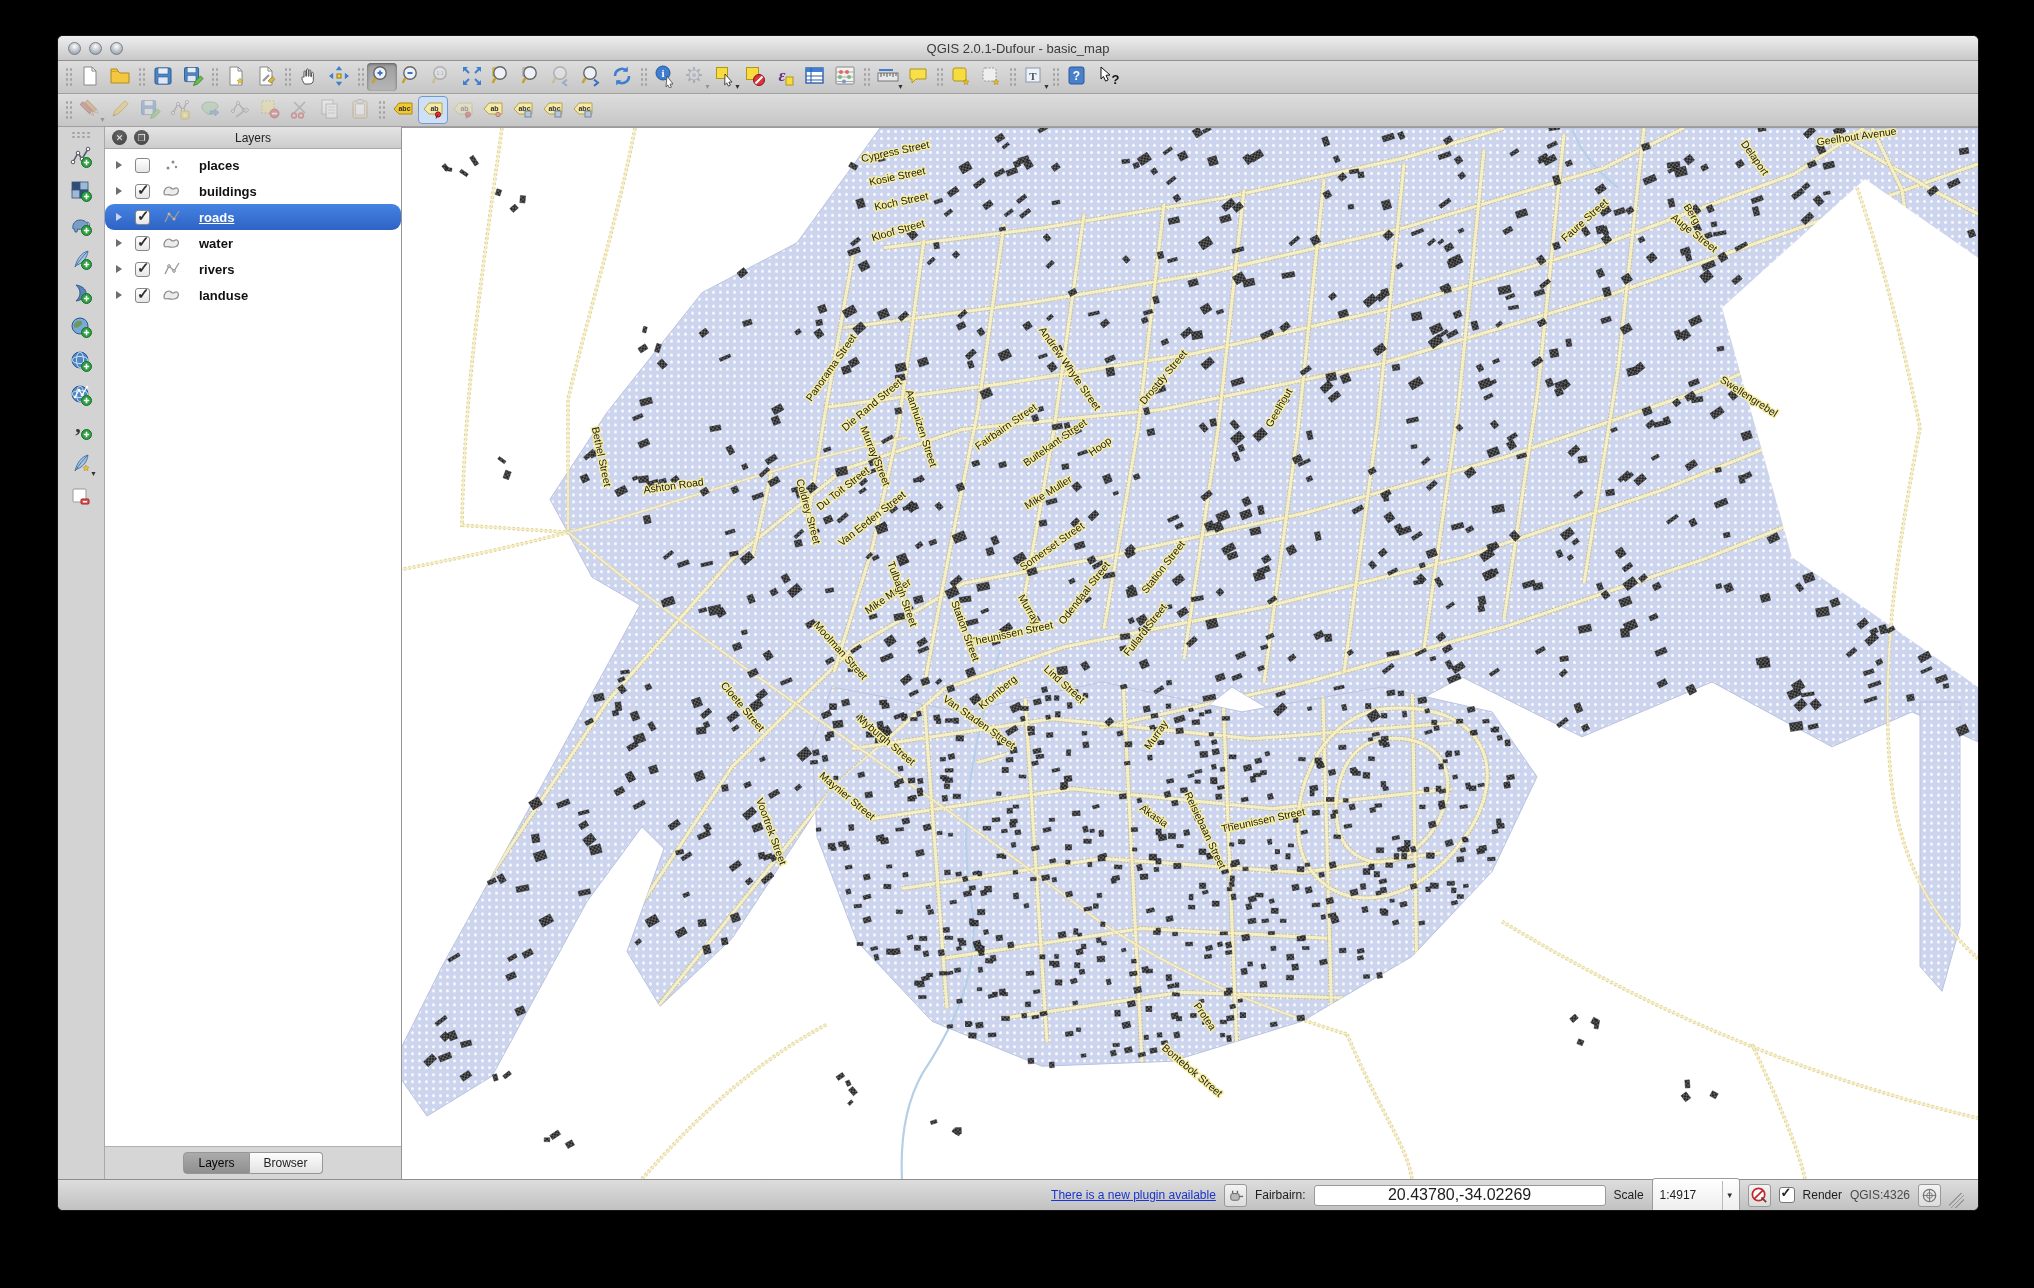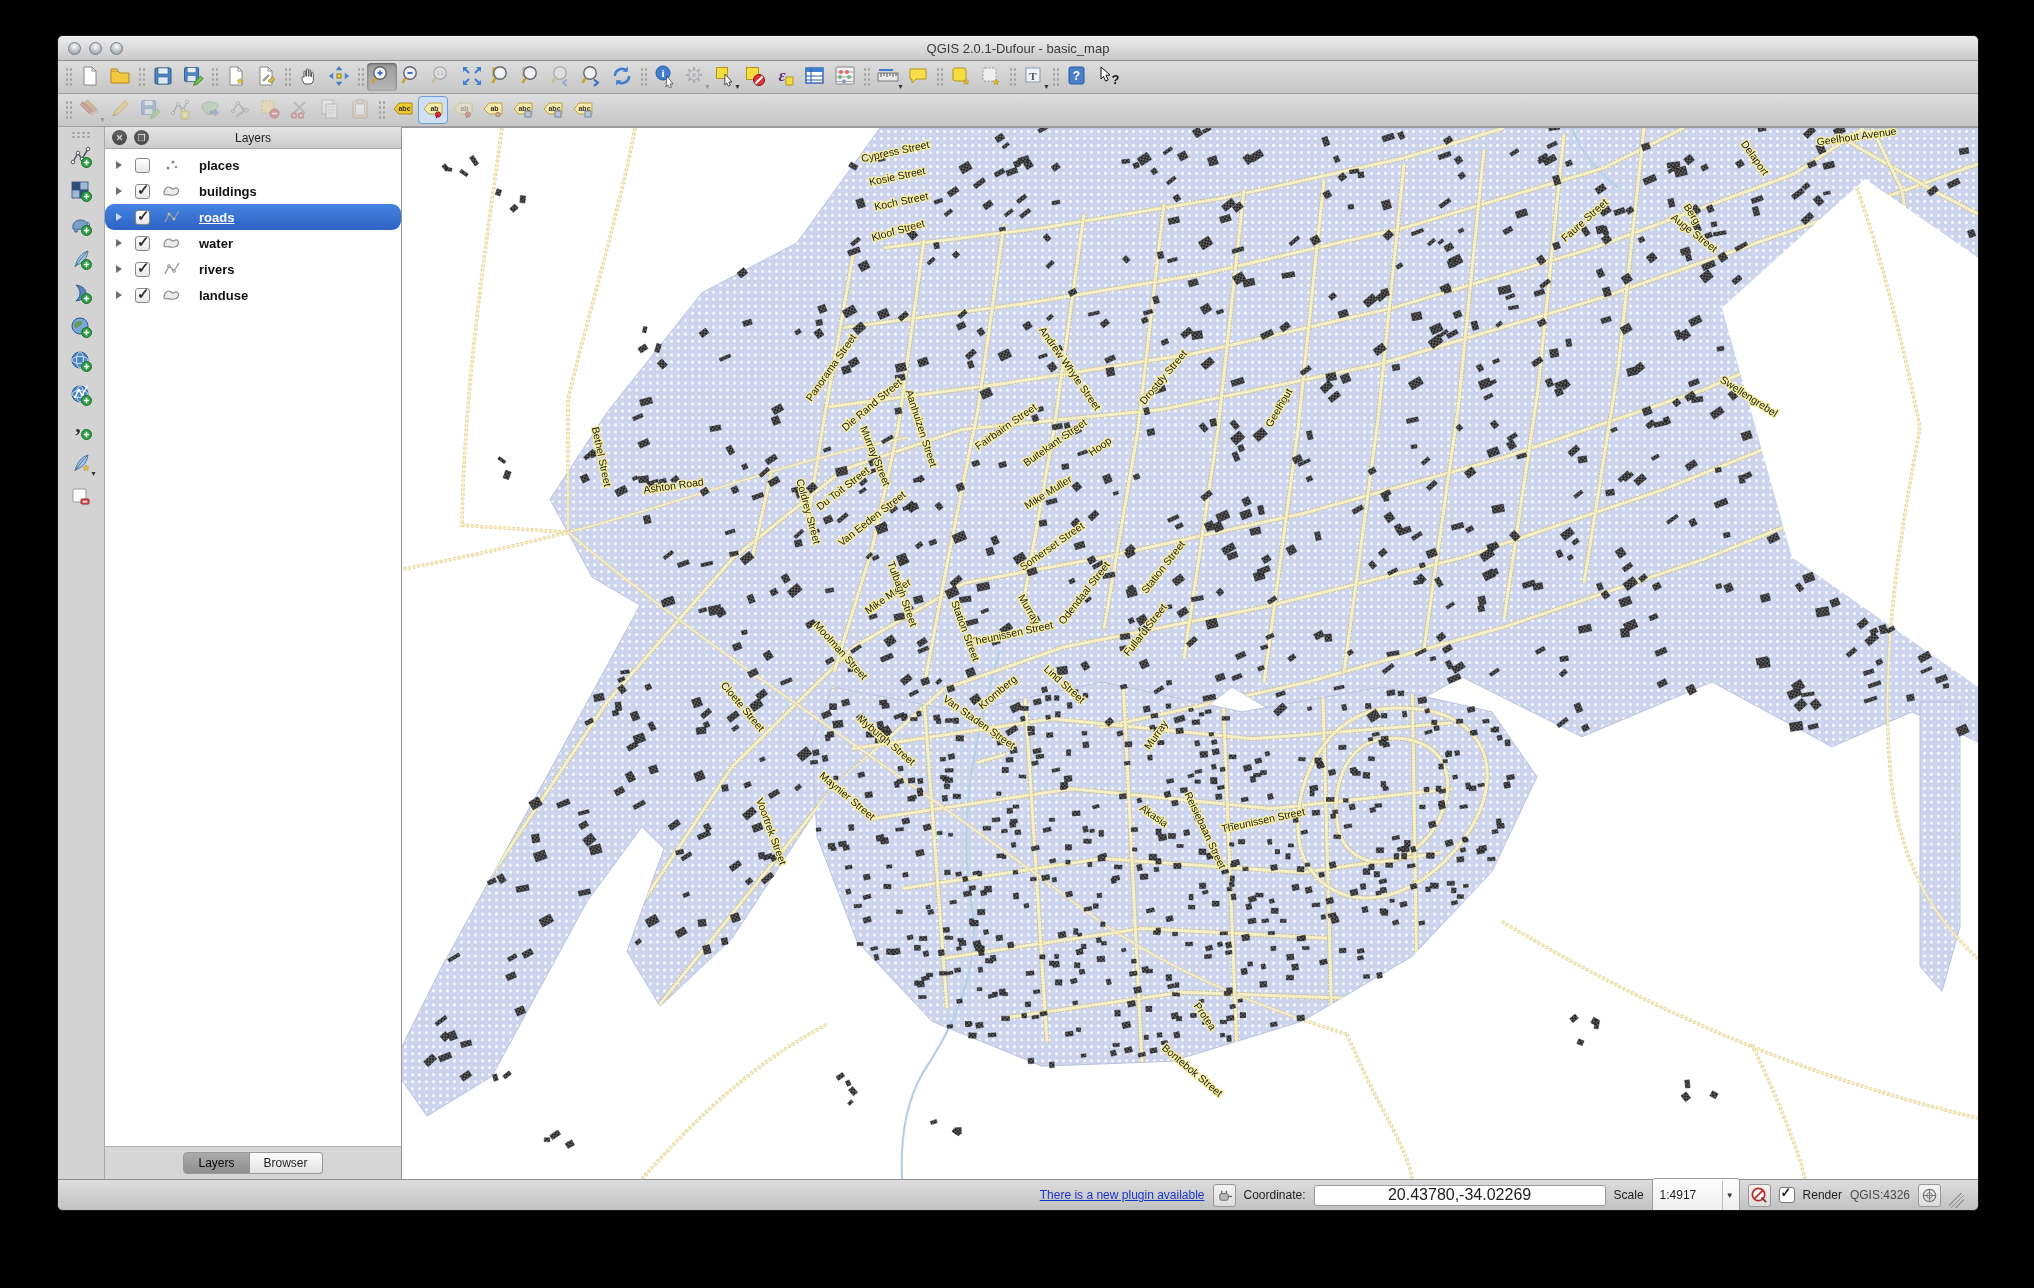--- a/index.html
+++ b/index.html
@@ -2076,21 +2076,21 @@
 
   <div class="statusbar">
     <span class="sb-link">There is a new plugin available</span>
     <span class="sqbtn">
         <svg width="19" height="19" viewBox="0 0 20 20">
           <rect x="5" y="8" width="9" height="7" rx="2" fill="#b8b8b8" stroke="#666"></rect>
           <path d="M7 8V5M12 8V5" stroke="#666" stroke-width="1.4"></path>
           <path d="M14 11h4" stroke="#666" stroke-width="1.4"></path>
         </svg>
       </span>
-    <span>Coordinate:</span>
+    <span>Fairbairn:</span>
     <span class="sb-input">20.43780,-34.02269</span>
     <span>Scale</span>
     <span class="sb-combo">
         <span>1:4917</span>
         <span class="arrow">▼</span>
       </span>
     <span class="sqbtn">
         <svg width="19" height="19" viewBox="0 0 20 20">
           <circle cx="9" cy="9" r="6.5" fill="#fff" stroke="#c22828" stroke-width="1.8"></circle>
           <path d="M4.5 13.5l9-9" stroke="#c22828" stroke-width="1.8"></path>

